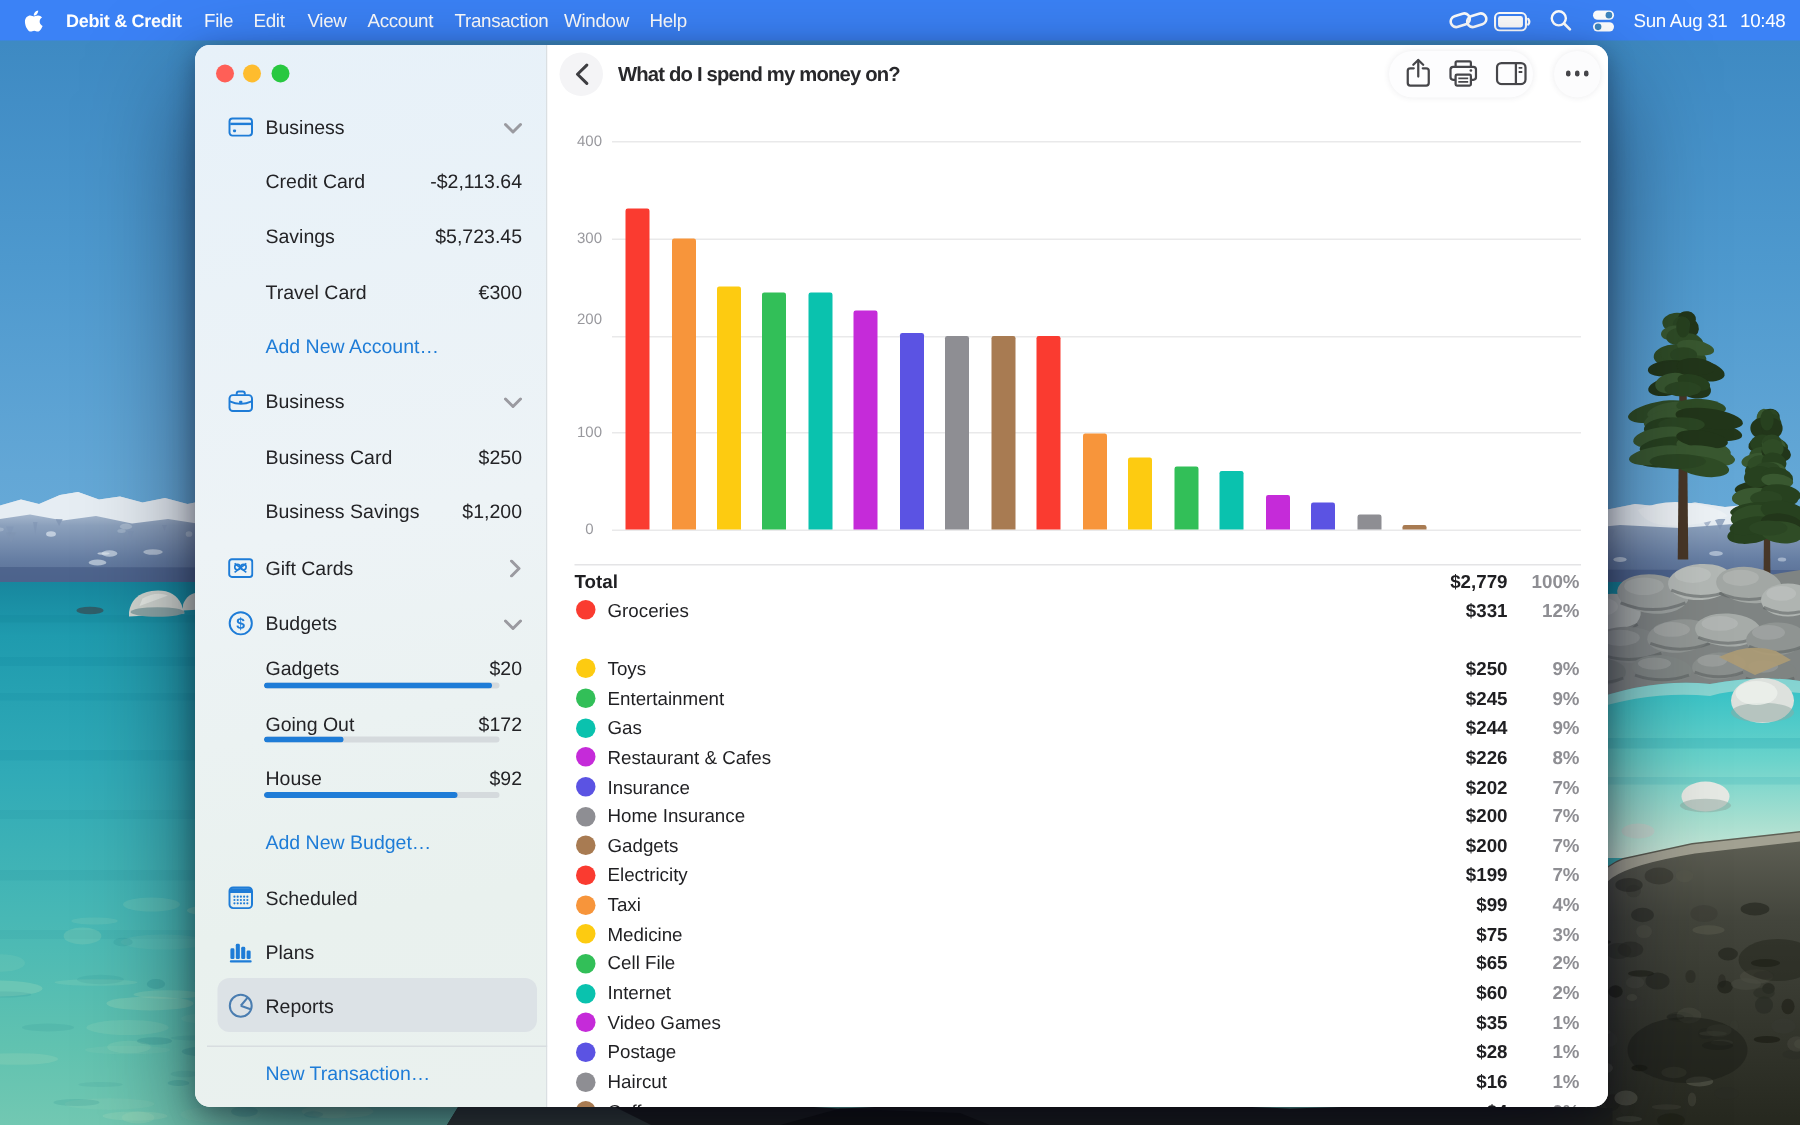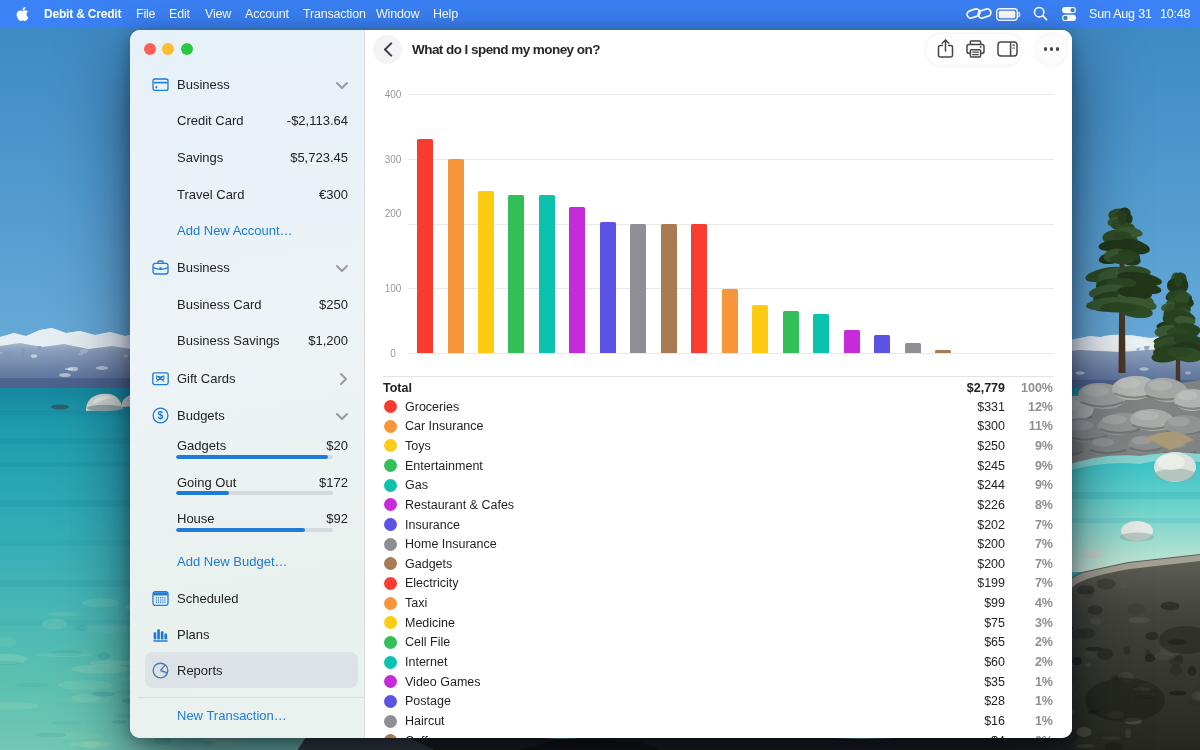--- a/index.html
+++ b/index.html
@@ -29,21 +29,21 @@
 #morebtn{position:absolute;left:670.8px;top:3.5px;width:31px;height:31px;border-radius:16px;background:#FCFCFD;box-shadow:0 0 4px rgba(60,60,80,0.10);display:flex;align-items:center;justify-content:center;gap:2.6px}
 .dot3{width:3.4px;height:3.4px;border-radius:2px;background:#46464A}
 .grid{position:absolute;height:1px;background:#E9E9EA}
 .axlab{position:absolute;width:22px;font-size:10px;color:#98989D;text-align:center}
 .bar{position:absolute;border-radius:1.5px 1.5px 0 0}
 .lsep{position:absolute;left:18px;width:671px;height:1px;background:#E4E4E6}
 .lrow{position:absolute;left:0;width:707px;height:18px}
 .ldot{position:absolute;left:19px;top:1.5px;width:13px;height:13px;border-radius:7px}
 .lname{position:absolute;left:40px;top:1px;font-size:12.5px;color:#1F1F22}
 .lname.b{font-weight:bold}
-.lval{position:absolute;top:1px;font-size:12.5px;font-weight:400;color:#1F1F22;right:67px}
+.lval{position:absolute;top:1px;font-size:12.5px;font-weight:700;color:#1F1F22;right:67px}
 .lpct{position:absolute;right:19px;top:1px;font-size:12.5px;font-weight:600;color:#8E8E93}
 .lval.b,.lpct.b{font-weight:bold}
 
 </style></head><body>
 <svg id="wp" width="1200" height="750" viewBox="0 0 1200 750">
     <defs>
 <linearGradient id="sky" x1="0" y1="0" x2="0" y2="1">
  <stop offset="0" stop-color="#3B87C1"></stop>
  <stop offset="0.45" stop-color="#4E99CE"></stop>
  <stop offset="0.8" stop-color="#63A7D6"></stop>
@@ -690,26 +690,20 @@
         <span class="lname b" style="left:18px">Total</span>
         <span class="lval b">$2,779</span>
         <span class="lpct b">100%</span>
       </div>
       <div class="lrow" style="top:368.6px">
         <span class="ldot" style="background:#FA3B30"></span>
         <span class="lname">Groceries</span>
         <span class="lval">$331</span>
         <span class="lpct">12%</span>
       </div>
-      <div class="lrow" style="top:388.2px">
-        <span class="ldot" style="background:#F7953B"></span>
-        <span class="lname">Car Insurance</span>
-        <span class="lval">$300</span>
-        <span class="lpct">11%</span>
-      </div>
       <div class="lrow" style="top:407.9px">
         <span class="ldot" style="background:#FDCB11"></span>
         <span class="lname">Toys</span>
         <span class="lval">$250</span>
         <span class="lpct">9%</span>
       </div>
       <div class="lrow" style="top:427.5px">
         <span class="ldot" style="background:#32BF58"></span>
         <span class="lname">Entertainment</span>
         <span class="lval">$245</span>

